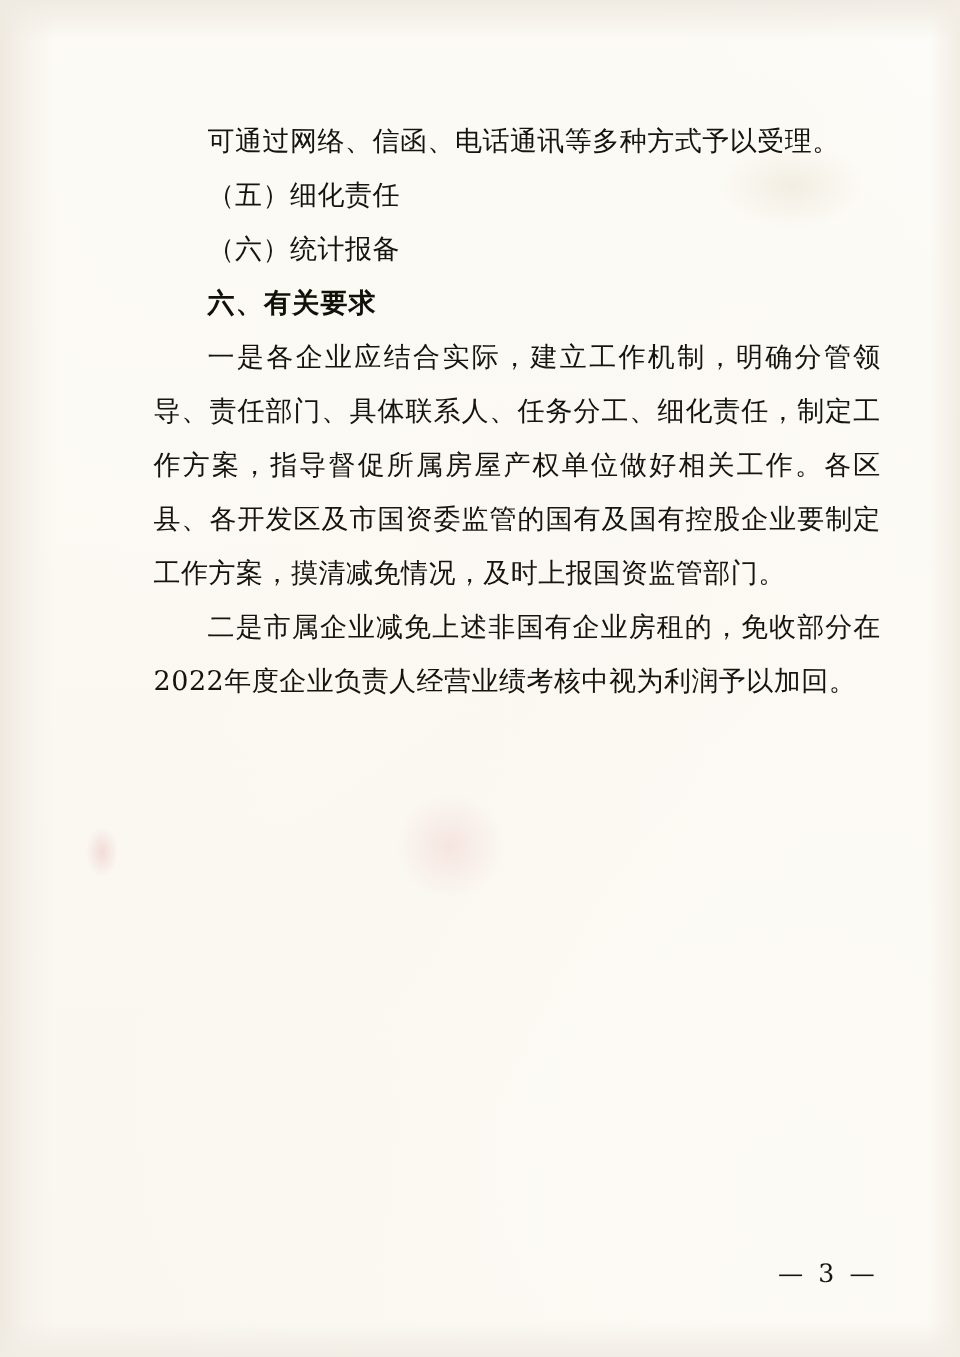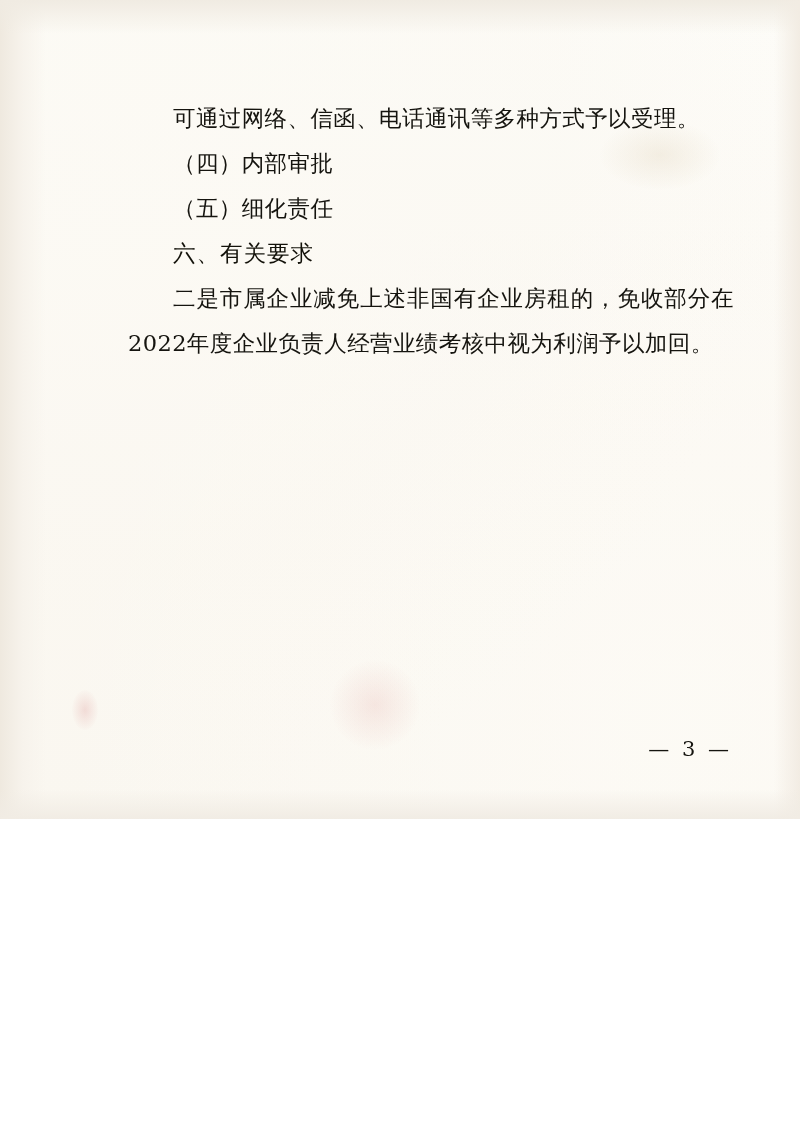--- a/index.html
+++ b/index.html
@@ -3,21 +3,21 @@
 <meta charset="utf-8">
 <style>
   html, body {
     margin: 0;
     padding: 0;
     background: #ffffff;
   }
   .page {
     position: relative;
     width: 800px;
-    height: 819px;
+    height: 1131px;
     background: #a3a3a3;
     overflow: hidden;
     font-family: "DejaVu Serif", "Liberation Serif", serif;
   }
   
   .paper-tint {
     position: absolute;
     inset: 0;
     background:
       radial-gradient(ellipse at 18% 12%, rgba(252,250,244,0.9) 0%, rgba(250,247,240,0.35) 45%, rgba(250,246,238,0) 70%),
@@ -88,21 +88,21 @@
     text-justify: inter-ideograph;
     margin: 0;
   }
   .indent {
     text-indent: 2em;
   }
   .heading {
     font-size: 22.5px;
     line-height: 45px;
     color: #121109;
-    font-weight: normal;
+    font-weight: bold;
     letter-spacing: 1px;
     text-indent: 2em;
     margin: 0;
     font-family: "DejaVu Sans", "Liberation Sans", sans-serif;
   }
   .sub-heading {
     font-size: 22.5px;
     line-height: 45px;
     color: #15140f;
     letter-spacing: 0.4px;
@@ -127,20 +127,21 @@
   <div class="paper-edge-left"></div>
   <div class="paper-edge-top"></div>
   <div class="paper-edge-right"></div>
   <div class="paper-edge-bottom"></div>
   <div class="stain stain-a"></div>
   <div class="stain stain-b"></div>
   <div class="stain stain-c"></div>
 
   <div class="content">
     <p class="para indent">可通过网络、信函、电话通讯等多种方式予以受理。</p>
-    <p class="sub-heading">（四）内部审批</p>
     <p class="sub-heading">（五）细化责任</p>
+    <p class="sub-heading">（六）统计报备</p>
     <p class="heading">六、有关要求</p>
+    <p class="para indent">一是各企业应结合实际，建立工作机制，明确分管领导、责任部门、具体联系人、任务分工、细化责任，制定工作方案，指导督促所属房屋产权单位做好相关工作。各区县、各开发区及市国资委监管的国有及国有控股企业要制定工作方案，摸清减免情况，及时上报国资监管部门。</p>
     <p class="para indent">二是市属企业减免上述非国有企业房租的，免收部分在2022年度企业负责人经营业绩考核中视为利润予以加回。</p>
   </div>
 
   <div class="page-number">— 3 —</div>
 </div>
 
 </body></html>

